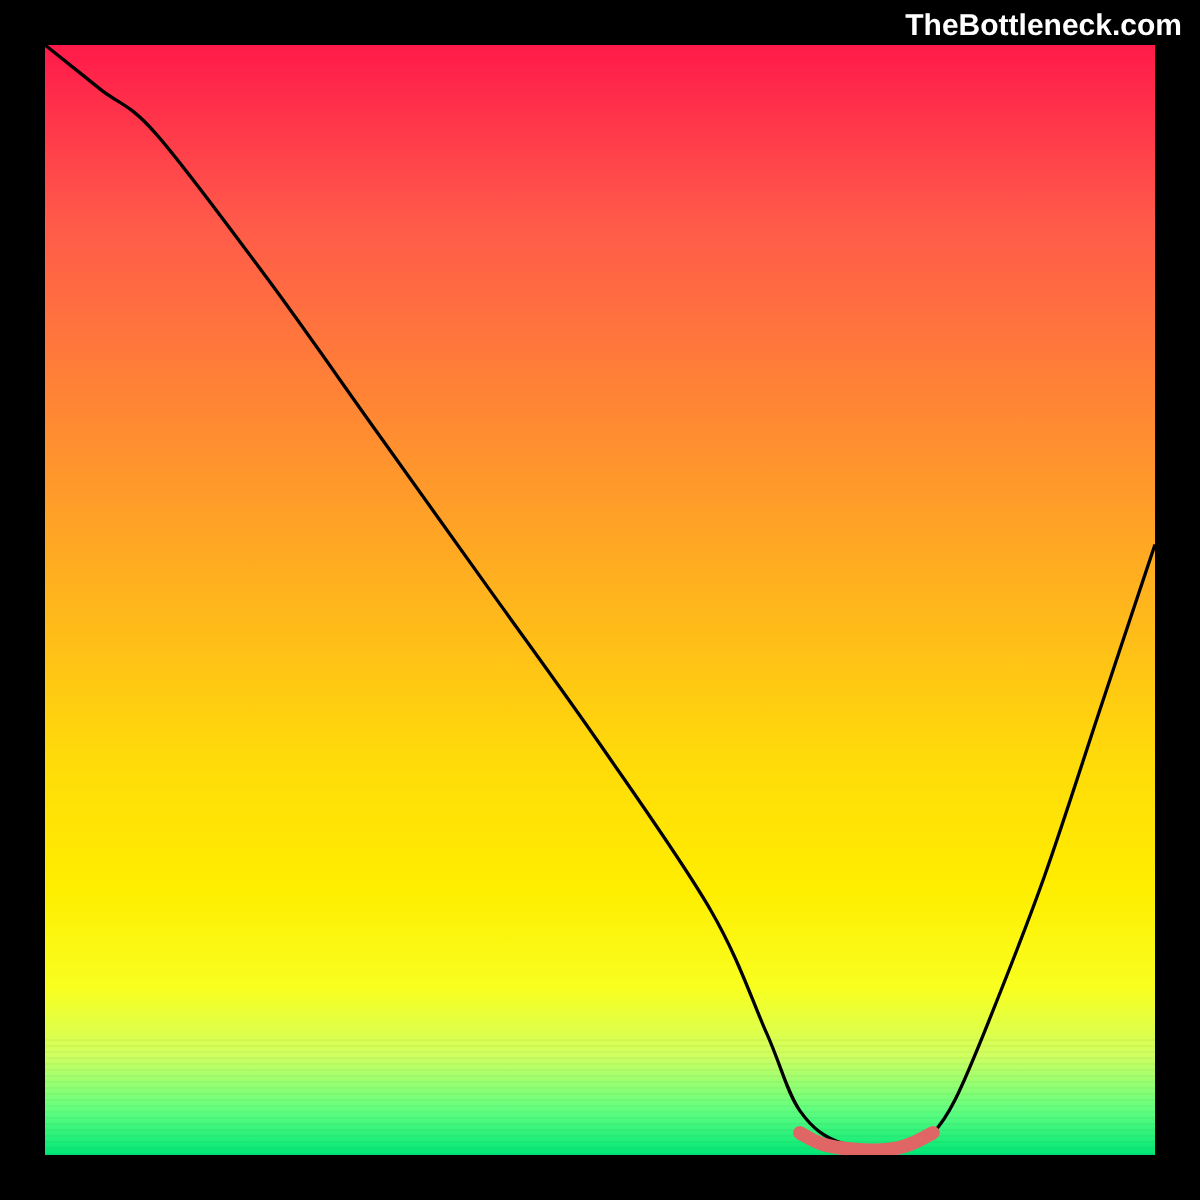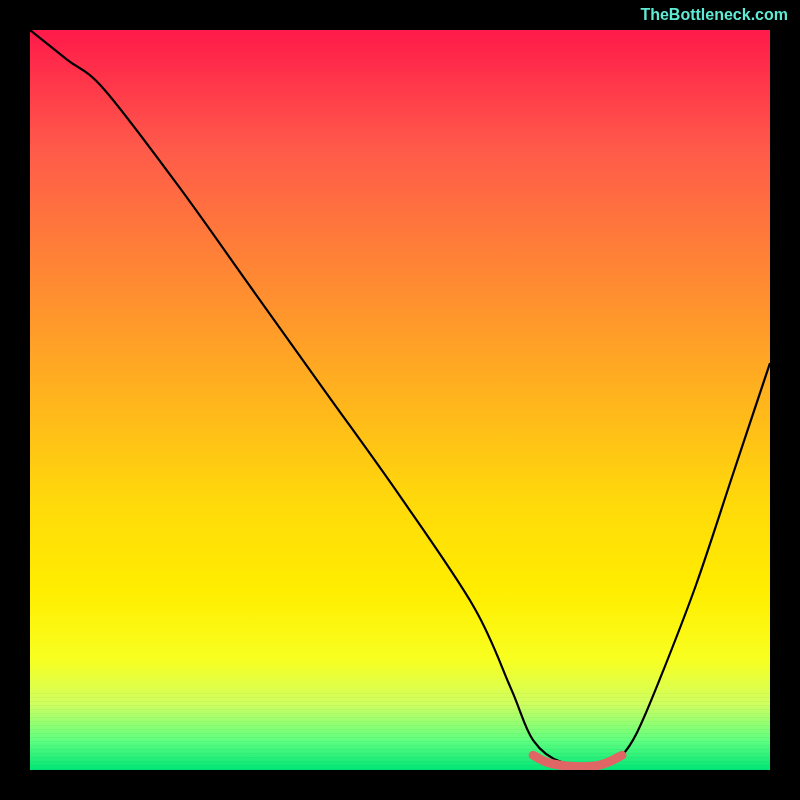--- a/index.html
+++ b/index.html
@@ -8,22 +8,22 @@
     width: 800px;
     height: 800px;
     background: #000;
     position: relative;
     font-family: Arial, sans-serif;
   }
   .watermark {
     position: absolute;
     top: 6px;
     right: 12px;
-    color: #5eead4;
-    font-size: 16px;
+    color: #ffffff;
+    font-size: 20px;
     font-weight: bold;
     z-index: 10;
   }
   .plot-area {
     position: absolute;
     left: 30px;
     top: 30px;
     width: 740px;
     height: 740px;
     background: linear-gradient(to bottom,

